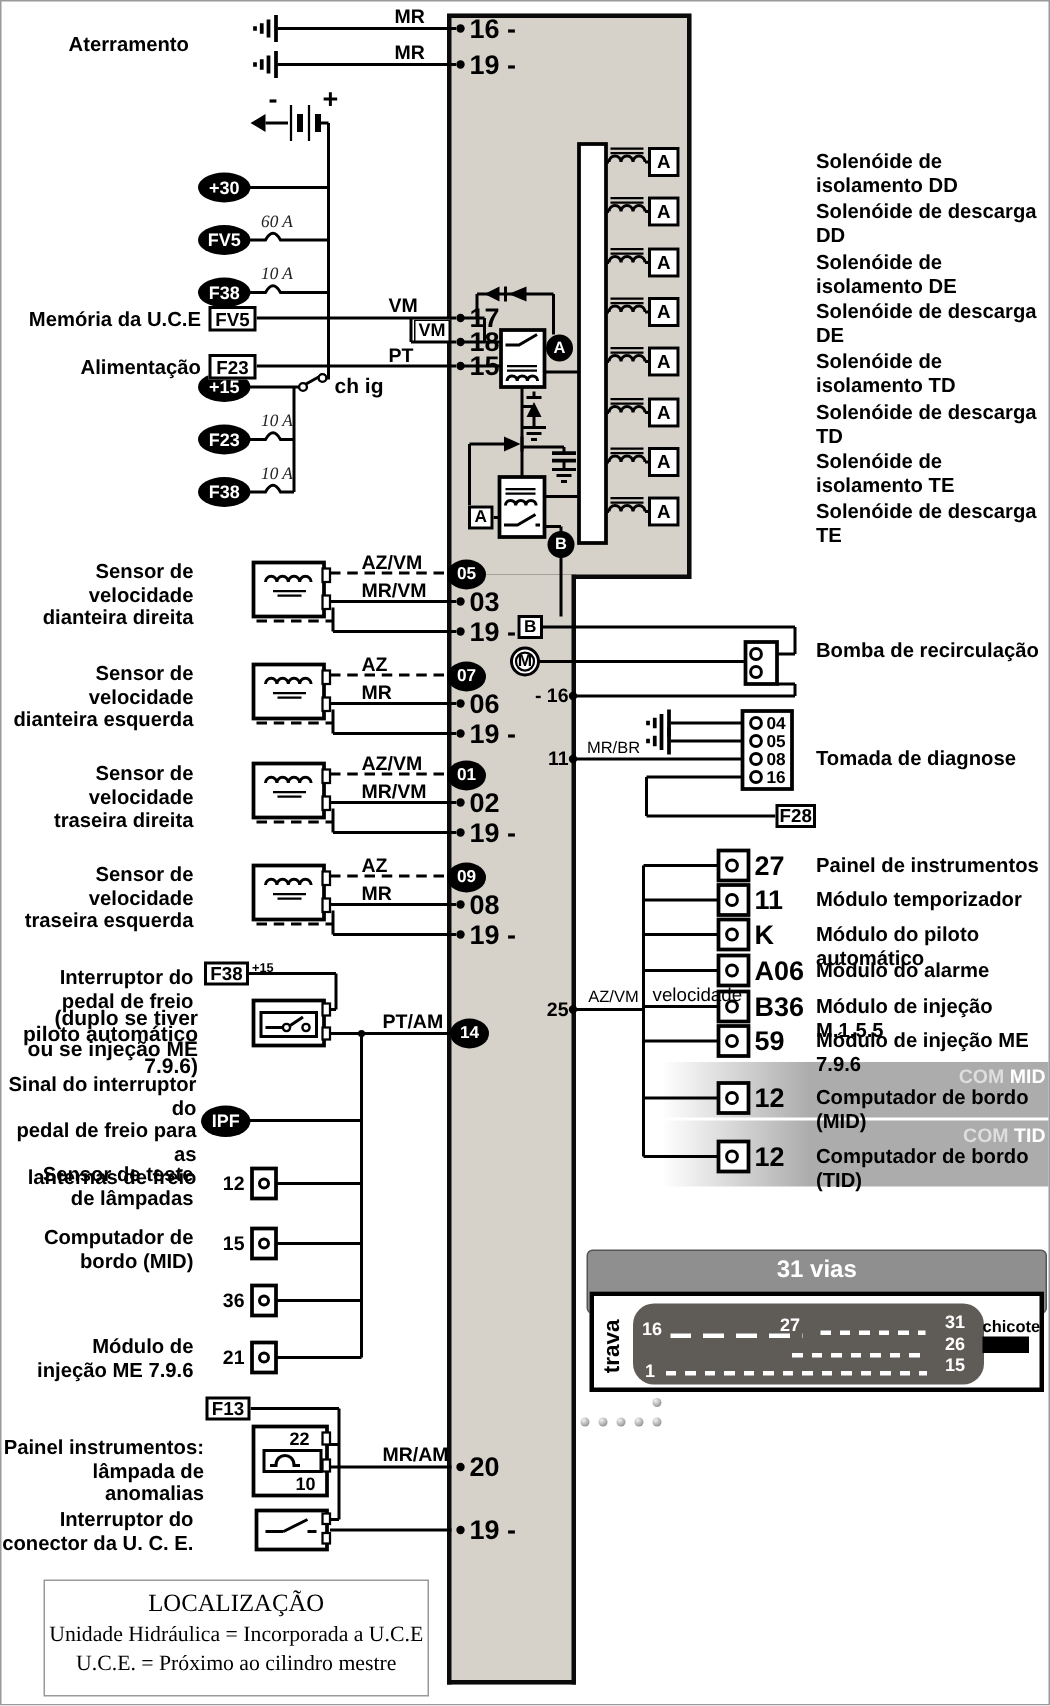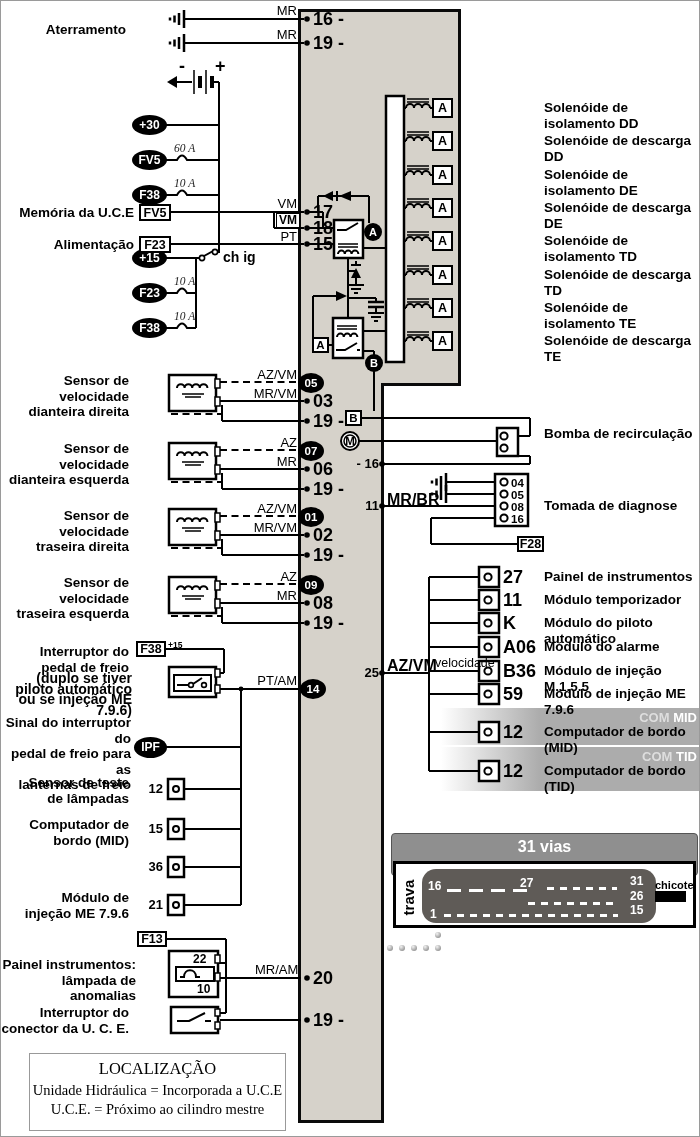--- a/index.html
+++ b/index.html
@@ -7,22 +7,22 @@
         box-sizing:border-box;overflow:hidden;font-family:"Liberation Sans","DejaVu Sans",sans-serif;color:#000}
   .abs{position:absolute}
   
   .panelA{position:absolute;left:297px;top:8px;width:163px;height:377px;background:#d6d2ca;border:3px solid #0a0a0a;box-sizing:border-box}
   .panelB{position:absolute;left:297px;top:382px;width:86px;height:740px;background:#d6d2ca;border:3px solid #0a0a0a;border-top:none;box-sizing:border-box}
   
   .lbl{position:absolute;font-weight:bold;font-size:13.5px;line-height:15.5px;text-align:right;white-space:pre-line}
   .rlbl{position:absolute;font-weight:bold;font-size:13.5px;line-height:15.5px;text-align:left;white-space:pre-line}
   .pin{position:absolute;font-weight:bold;font-size:18px;line-height:14px}
   .pinr{position:absolute;font-weight:bold;font-size:13px;line-height:14px;text-align:right}
-  .wire{position:absolute;font-weight:normal;font-size:13px;line-height:13px;text-align:right}
-  .wirel{position:absolute;font-weight:bold;font-size:16px;line-height:13px;text-align:right}
+  .wire{position:absolute;font-weight:bold;font-size:13px;line-height:13px;text-align:left}
+  .wirel{position:absolute;font-weight:normal;font-size:11px;line-height:13px;text-align:center}
   .opin{position:absolute;width:26px;height:20px;background:#000;border-radius:50%;color:#fff;
         font-weight:bold;font-size:11.5px;line-height:20px;text-align:center}
   .foval{position:absolute;width:35px;height:20px;background:#000;border-radius:50%;color:#fff;
         font-weight:bold;font-size:12px;line-height:20px;text-align:center}
   .fbox{position:absolute;border:2px solid #000;background:#fff;font-weight:bold;font-size:12.5px;
         text-align:center;box-sizing:border-box}
   .cletter{position:absolute;border-radius:50%;background:#000;color:#fff;font-weight:bold;font-size:11px;text-align:center}
   .mletter{position:absolute;font-weight:bold;font-size:11.5px;text-align:center}
   .rating{position:absolute;font-family:"Liberation Serif","DejaVu Serif",serif;font-style:italic;font-size:11.5px;color:#222}
   .band{position:absolute;left:440px;width:260px;background:linear-gradient(90deg,rgba(172,172,172,0),#acacac 38%)}

